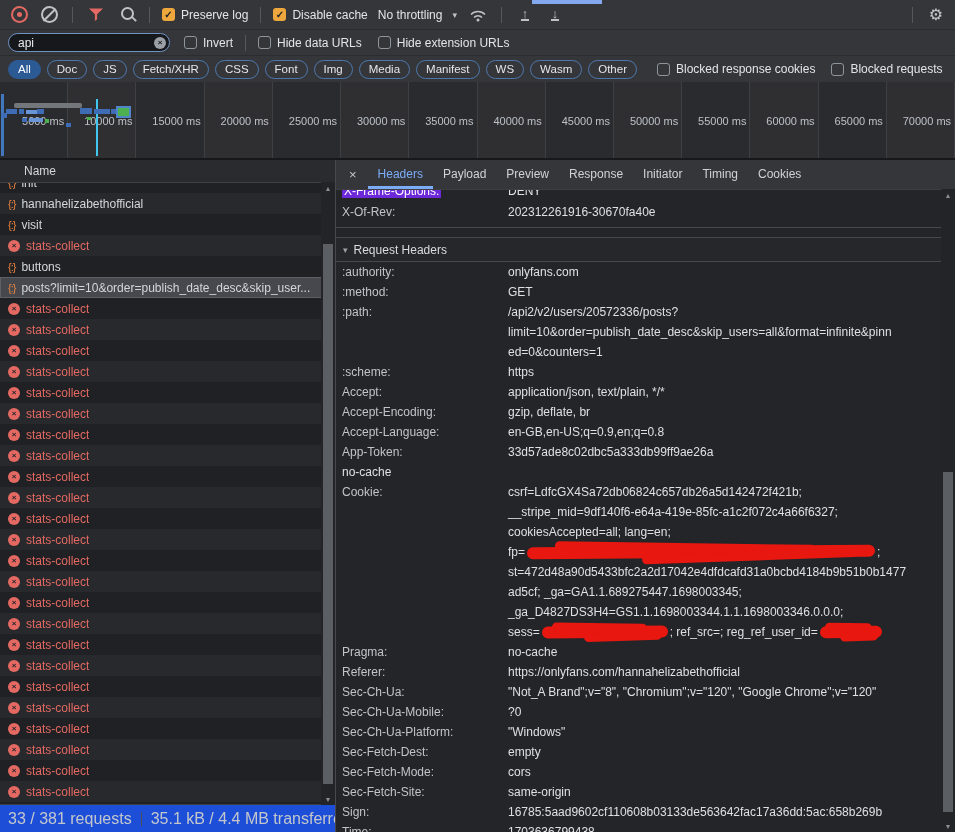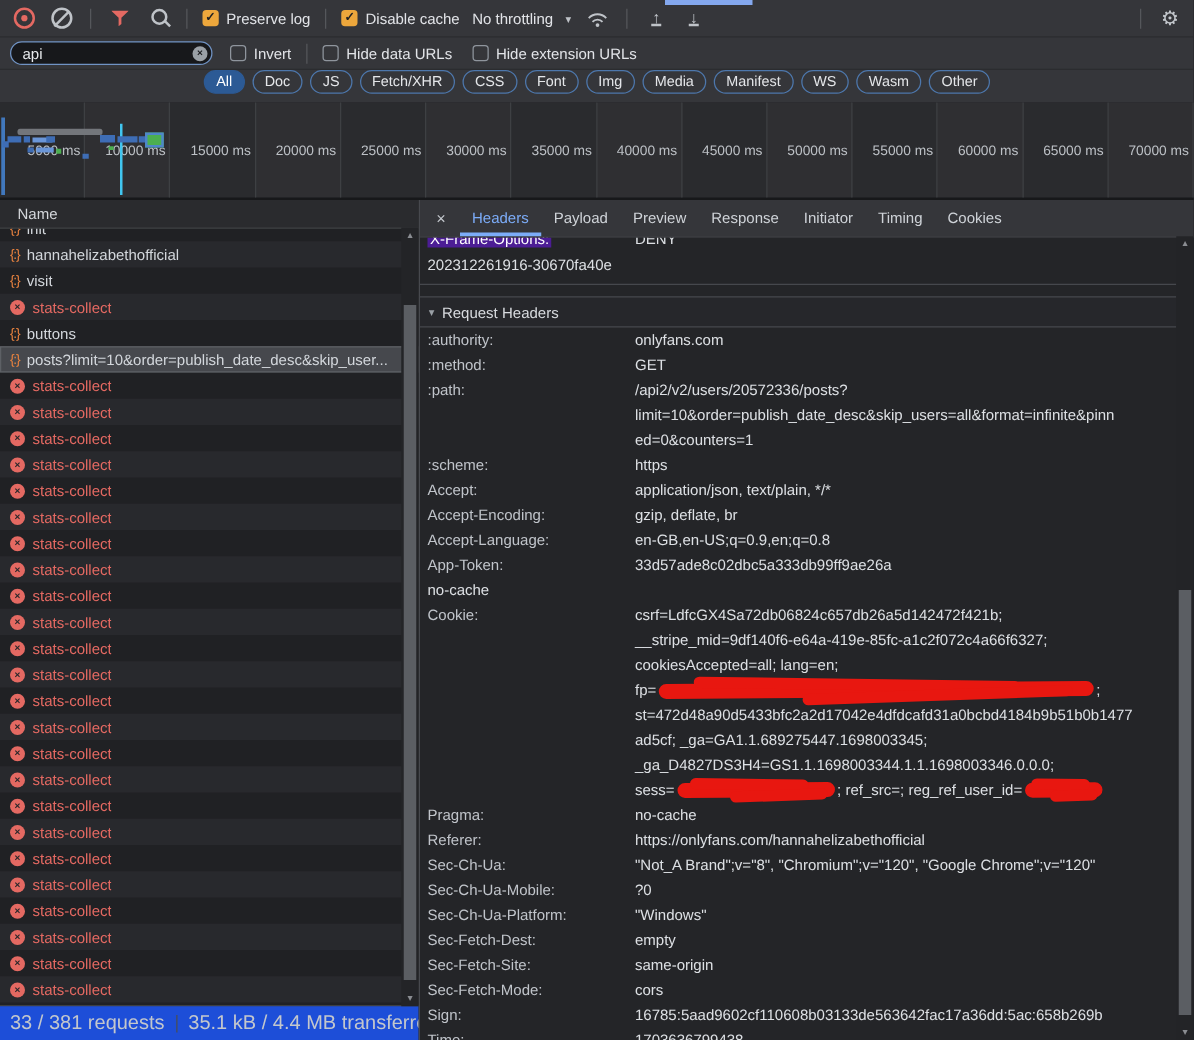--- a/index.html
+++ b/index.html
@@ -7,21 +7,21 @@
     width:955px;height:832px;overflow:hidden;position:relative;
     background:#202124;color:#dfe2e6;
     font-family:"Liberation Sans",sans-serif;font-size:12px;
     -webkit-user-select:none;
   }
   .sep{width:1px;height:16px;background:#55575b;margin:0 4px;flex:none;}
   
   .trow{display:flex;align-items:center;background:#35363a;padding:0 8px;gap:8px;position:relative;box-sizing:border-box;}
   #row1{height:30px;border-bottom:1px solid #2b2c2f;}
   #row2{height:26px;border-bottom:1px solid #2b2c2f;}
-  #row3{height:26px;flex-direction:column;}
+  #row3{height:26px;}
   .topstrip{position:absolute;left:532px;top:0;width:70px;height:4px;background:#84a8ee;}
   .tbtn{width:22px;height:22px;display:flex;align-items:center;justify-content:center;flex:none;}
   .record-icon{width:13px;height:13px;border:2px solid #e46962;border-radius:50%;display:flex;align-items:center;justify-content:center;}
   .record-icon::after{content:"";width:5px;height:5px;border-radius:50%;background:#e46962;}
   .ban-icon{width:13px;height:13px;border:2px solid #bfc3c8;border-radius:50%;position:relative;}
   .ban-icon::after{content:"";position:absolute;left:-2px;top:5.5px;width:17px;height:2px;background:#bfc3c8;transform:rotate(-45deg);}
   .funnel-icon{width:14px;height:13px;background:#e46962;clip-path:polygon(0% 4%,100% 4%,58% 48%,58% 86%,42% 100%,42% 48%);}
   .search-icon{width:9px;height:9px;border:2px solid #bfc3c8;border-radius:50%;position:relative;margin:-3px -3px 0 0;}
   .search-icon::after{content:"";position:absolute;left:8px;top:9px;width:6px;height:2px;background:#bfc3c8;transform:rotate(45deg);}
   .cb{width:13px;height:13px;border-radius:3px;display:inline-flex;align-items:center;justify-content:center;flex:none;box-sizing:border-box;font-size:10px;font-weight:bold;line-height:1;}
@@ -45,21 +45,21 @@
   #advf{display:flex;gap:16px;margin-left:12px;}
   
   #overview{position:relative;height:78px;background:#2a2b2e;border-bottom:2px solid #17181a;display:flex;box-sizing:border-box;}
   .ov-col{flex:1;border-right:1px solid #3e4043;position:relative;}
   .ov-col.alt{background:rgba(255,255,255,0.022);}
   .ov-label{position:absolute;right:3px;top:3px;font-size:11px;color:#bdc1c6;white-space:nowrap;margin-top:30px;}
   .ov-bar{position:absolute;}
   
   #main{display:flex;height:672px;}
   #left{width:335px;flex:none;background:#202124;display:flex;flex-direction:column;position:relative;box-sizing:border-box;}
-  .name-header{height:22px;flex:none;background:#2a2b2e;border-bottom:1px solid #3e4043;display:flex;align-items:center;padding:0 14px;color:#d4d7db;}
+  .name-header{height:22px;flex:none;background:#2a2b2e;border-bottom:1px solid #3e4043;display:flex;align-items:center;padding:0 24px;color:#d4d7db;}
   #reqlist{flex:1;overflow:hidden;}
   .req-row{height:21px;display:flex;align-items:center;padding:0 8px;gap:6px;box-sizing:border-box;}
   .req-row.alt{background:#28292d;}
   .req-row.selected{background:#46484d;box-shadow:inset 0 0 0 1px #5d6065;}
   .req-row.clipped{margin-top:-11px;}
   .json-icon{color:#e8823f;font-size:11px;letter-spacing:-1px;flex:none;}
   .err-icon{width:12px;height:12px;border-radius:50%;background:#e46962;color:#26272a;font-size:8px;font-weight:bold;display:flex;align-items:center;justify-content:center;flex:none;}
   .req-label{white-space:nowrap;overflow:hidden;color:#d3d7dc;}
   .req-row.error .req-label{color:#e46962;}
   .status{height:27px;flex:none;border-top:1px solid #3e4043;background:#1d4ed8;display:flex;align-items:center;padding:0 8px;gap:9px;color:#c3c7cc;font-size:16px;white-space:nowrap;overflow:hidden;}
@@ -77,21 +77,21 @@
   .close-x{padding:0 11px;color:#c3c7cc;font-size:13px;}
   .dtab{padding:7px 10px 5px;color:#cfd3d8;border-bottom:3px solid transparent;white-space:nowrap;}
   .dtab.active{color:#7cacf8;border-bottom-color:#7cacf8;}
   #dcontent{flex:1;overflow:hidden;padding:0 14px 0 0;}
   .hrow{display:flex;padding:0 0 0 6px;}
   .hname{width:166px;flex:none;color:#c0c4ca;line-height:20px;white-space:nowrap;}
   .hval{flex:1;color:#dde0e4;line-height:20px;min-width:0;}
   .hline{white-space:nowrap;height:20px;}
   .cliprow{height:12px;overflow:hidden;}
   .cliprow .hrow{margin-top:-9px;}
-  .sel-blue{background:#4c1d95;color:#fff;padding:0 2px;}
+  .sel-blue{background:#6d28d9;color:#fff;padding:0 2px;}
   .hdivider{border-top:1px solid #46484d;margin-top:5px;}
   .hgap{height:9px;}
   .section-hdr{border-top:1px solid #46484d;border-bottom:1px solid #46484d;background:#26272b;height:23px;display:flex;align-items:center;padding:0 7px;gap:6px;color:#d8dbdf;}
   .tri{color:#9aa0a6;font-size:9px;}
   
   .scribble{display:inline-block;height:12px;background:#e81710;border-radius:7px;vertical-align:middle;margin:0 2px 2px;position:relative;transform:rotate(-0.4deg);}
   .scribble::before{content:"";position:absolute;left:8%;top:-3px;width:75%;height:9px;background:#e81710;border-radius:6px;transform:rotate(1.2deg);}
   .scribble::after{content:"";position:absolute;right:5%;bottom:-3px;width:62%;height:9px;background:#e81710;border-radius:6px;transform:rotate(-1.6deg);}
   .wifi-svg{flex:none;}
 </style>
@@ -418,20 +418,21 @@
     <div id="dcontent">
       <div class="cliprow">
         <div class="hrow">
           <div class="hname"><span class="sel-blue">X-Frame-Options:</span></div>
           <div class="hval">
               <div class="hline">DENY</div>
             </div>
         </div>
       </div>
       <div class="hrow">
+        <div class="hname">X-Of-Rev:</div>
         <div class="hval">
             <div class="hline">202312261916-30670fa40e</div>
           </div>
       </div>
       <div class="hdivider"></div>
       <div class="hgap"></div>
       <div class="section-hdr">
         <span class="tri">▾</span>
         <span>Request Headers</span>
       </div>
@@ -534,29 +535,29 @@
               <div class="hline">"Windows"</div>
             </div>
           </div>
           <div class="hrow">
             <div class="hname">Sec-Fetch-Dest:</div>
             <div class="hval">
               <div class="hline">empty</div>
             </div>
           </div>
           <div class="hrow">
+            <div class="hname">Sec-Fetch-Mode:</div>
+            <div class="hval">
+              <div class="hline">cors</div>
+            </div>
+          </div>
+          <div class="hrow">
             <div class="hname">Sec-Fetch-Site:</div>
             <div class="hval">
               <div class="hline">same-origin</div>
-            </div>
-          </div>
-          <div class="hrow">
-            <div class="hname">Sec-Fetch-Mode:</div>
-            <div class="hval">
-              <div class="hline">cors</div>
             </div>
           </div>
           <div class="hrow">
             <div class="hname">Sign:</div>
             <div class="hval">
               <div class="hline">16785:5aad9602cf110608b03133de563642fac17a36dd:5ac:658b269b</div>
             </div>
           </div>
           <div class="hrow">
             <div class="hname">Time:</div>

